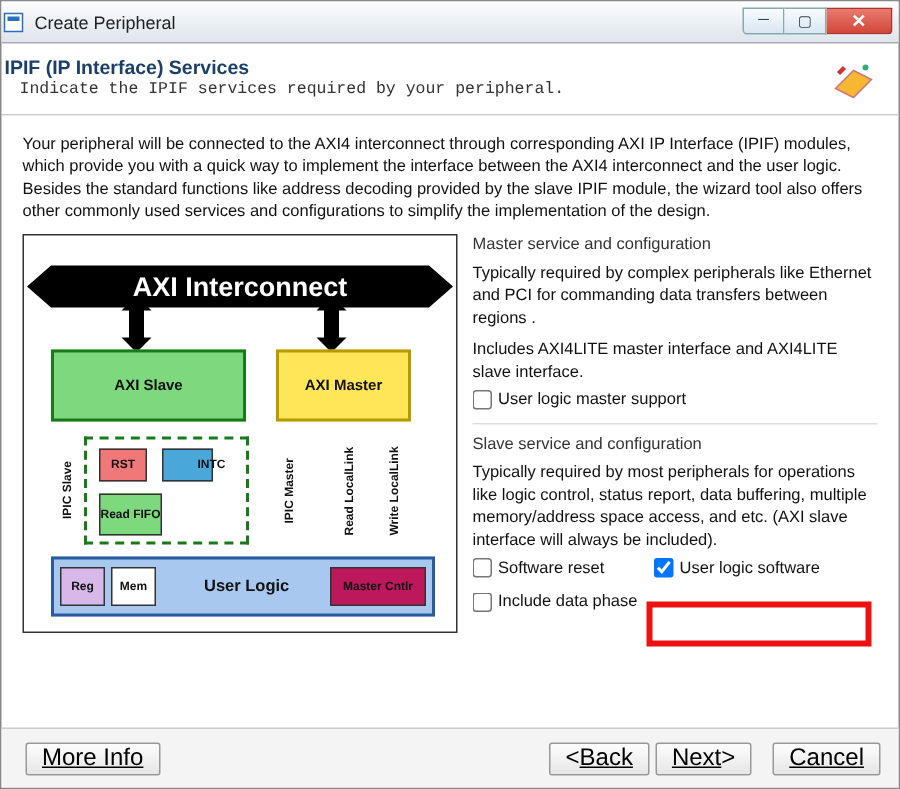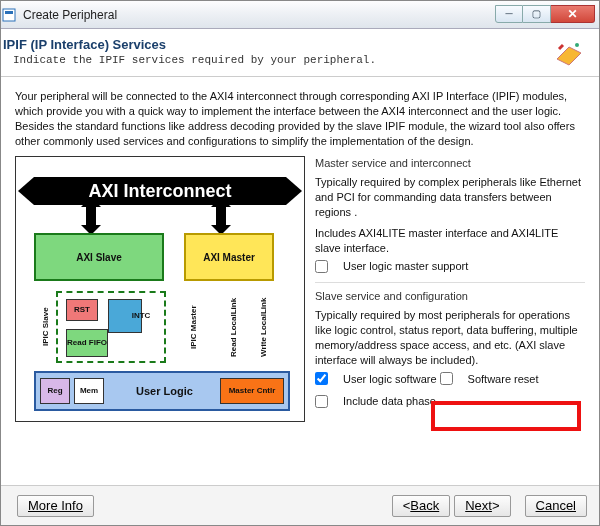--- a/index.html
+++ b/index.html
@@ -30,25 +30,25 @@
 .vconn .dn { bottom: -8px; border-top: 10px solid #000; }
 .greenbox { position: absolute; border: 2px solid #1a7a1a; background: #7ed87e; font-size: 10px; font-weight: bold; display: flex; align-items: center; justify-content: center; }
 .yellowbox { position: absolute; border: 2px solid #b89a00; background: #ffe658; font-size: 10px; font-weight: bold; display: flex; align-items: center; justify-content: center; }
 .vlabel { position: absolute; width: 14px; background: #fff; font-size: 8px; font-weight: bold; display: flex; align-items: center; justify-content: center; writing-mode: vertical-rl; transform: rotate(180deg); }
 .dashed { position: absolute; border: 2px dashed #1a7a1a; }
 .smallbox { position: absolute; font-size: 8px; font-weight: bold; display: flex; align-items: center; justify-content: center; text-align: center; line-height: 1; border: 1px solid #333; }
 .bluebox { position: absolute; border: 2px solid #2a5aa0; background: #a8c8f0; font-size: 9px; font-weight: bold; display: flex; align-items: center; justify-content: center; }
 .rightcol { flex: 1; font-size: 11px; line-height: 1.35; }
 .rightcol .sect { margin-bottom: 8px; }
 .rightcol .secthead { color: #333; margin-bottom: 4px; }
-.checkrow { display: flex; align-items: center; gap: 15px; margin: 4px 0; }
+.checkrow { display: flex; align-items: center; gap: 4px; margin: 4px 0; }
 .checkrow input { width: 13px; height: 13px; }
 .hlbox { position: absolute; border: 4px solid #e11; }
 .footer { position: absolute; left: 0; right: 0; bottom: 0; height: 40px; border-top: 1px solid #ccc; display: flex; align-items: center; padding: 0 12px; background: #f4f4f4; }
-.footer .btn { height: 22px; padding: 0 10px; font-size: 13px; background: linear-gradient(#fdfdfd,#e6e6e6); border: 1px solid #999; border-radius: 2px; margin-left: 4px; display: flex; align-items: center; cursor: pointer; }
+.footer .btn { height: 22px; padding: 0 10px; font-size: 16px; background: linear-gradient(#fdfdfd,#e6e6e6); border: 1px solid #999; border-radius: 2px; margin-left: 4px; display: flex; align-items: center; cursor: pointer; }
 .footer .btn u { text-decoration: underline; }
 .divider { display: block; height: 1px; background: #ddd; margin: 6px 0; border: none; }
 </style>
 </head>
 <body>
 
 <div class="dialog">
 
   <div class="titlebar">
     <span class="ticon">
@@ -98,52 +98,52 @@
         <div class="greenbox" style="left:18px; top:76px; width:130px; height:48px;">AXI Slave</div>
         <div class="yellowbox" style="left:168px; top:76px; width:90px; height:48px;">AXI Master</div>
 
         <div class="vlabel" style="left:22px; top:130px; height:80px;">IPIC Slave</div>
         <div class="vlabel" style="left:170px; top:130px; height:80px;">IPIC Master</div>
         <div class="vlabel" style="left:210px; top:130px; height:80px;">Read LocalLink</div>
         <div class="vlabel" style="left:240px; top:130px; height:80px;">Write LocalLink</div>
 
         <div class="dashed" style="left:40px; top:134px; width:110px; height:72px;"></div>
         <div class="smallbox" style="left:50px; top:142px; width:32px; height:22px; background:#f07878;">RST</div>
-        <div class="smallbox" style="left:92px; top:142px; width:34px; height:34px; background:#4aa8d8;padding-left:32px;">INTC</div>
+        <div class="smallbox" style="left:92px; top:142px; width:34px; height:22px; background:#4aa8d8;padding-left:32px;">INTC</div>
         <div class="smallbox" style="left:50px; top:172px; width:42px; height:28px; background:#7ed87e;">Read FIFO</div>
 
         <div class="bluebox" style="left:18px; top:214px; width:256px; height:40px; justify-content:flex-start; padding-left:4px;">
           <div class="smallbox" style="position:relative; left:0; top:0; width:30px; height:26px; background:#d8b8e8; margin-right:4px;">Reg</div>
           <div class="smallbox" style="position:relative; left:0; top:0; width:30px; height:26px; background:#fff; margin-right:32px;">Mem</div>
           <span style="font-size:11px;">User Logic</span>
-          <div class="smallbox" style="position:relative; left:0; top:0; width:64px; height:26px; background:#f97316; margin-left:auto; margin-right:4px;">Master Cntlr</div>
+          <div class="smallbox" style="position:relative; left:0; top:0; width:64px; height:26px; background:#be185d; margin-left:auto; margin-right:4px;">Master Cntlr</div>
         </div>
       </div>
 
       <div class="rightcol">
         <div class="sect">
-          <div class="secthead">Master service and interconnect</div>
+          <div class="secthead">Master service and configuration</div>
           <div>Typically required by complex peripherals like Ethernet and PCI for commanding data transfers between regions .</div>
           <div style="margin-top:6px;">Includes AXI4LITE master interface and AXI4LITE slave interface.</div>
           <div class="checkrow">
             <input type="checkbox" style="">
             <span>User logic master support</span>
           </div>
         </div>
         <hr class="divider">
         <div class="sect" style="position:relative;">
           <div class="secthead">Slave service and configuration</div>
           <div>Typically required by most peripherals for operations like logic control, status report, data buffering, multiple memory/address space access, and etc. (AXI slave interface will always be included).</div>
+          <div class="checkrow" style="display:inline-flex; width:118px;">
+            <input type="checkbox" style="">
+            <span>Software reset</span>
+          </div>
           <div class="checkrow" style="display:inline-flex;">
             <input type="checkbox" checked="" style="">
             <span>User logic software</span>
-          </div>
-          <div class="checkrow" style="display:inline-flex; width:118px;">
-            <input type="checkbox" style="">
-            <span>Software reset</span>
           </div>
           <div class="checkrow">
             <input type="checkbox" style="">
             <span>Include data phase</span>
           </div>
           <div class="hlbox" style="left:116px; top:112px; width:150px; height:30px;"></div>
         </div>
       </div>
     </div>
   </div>

